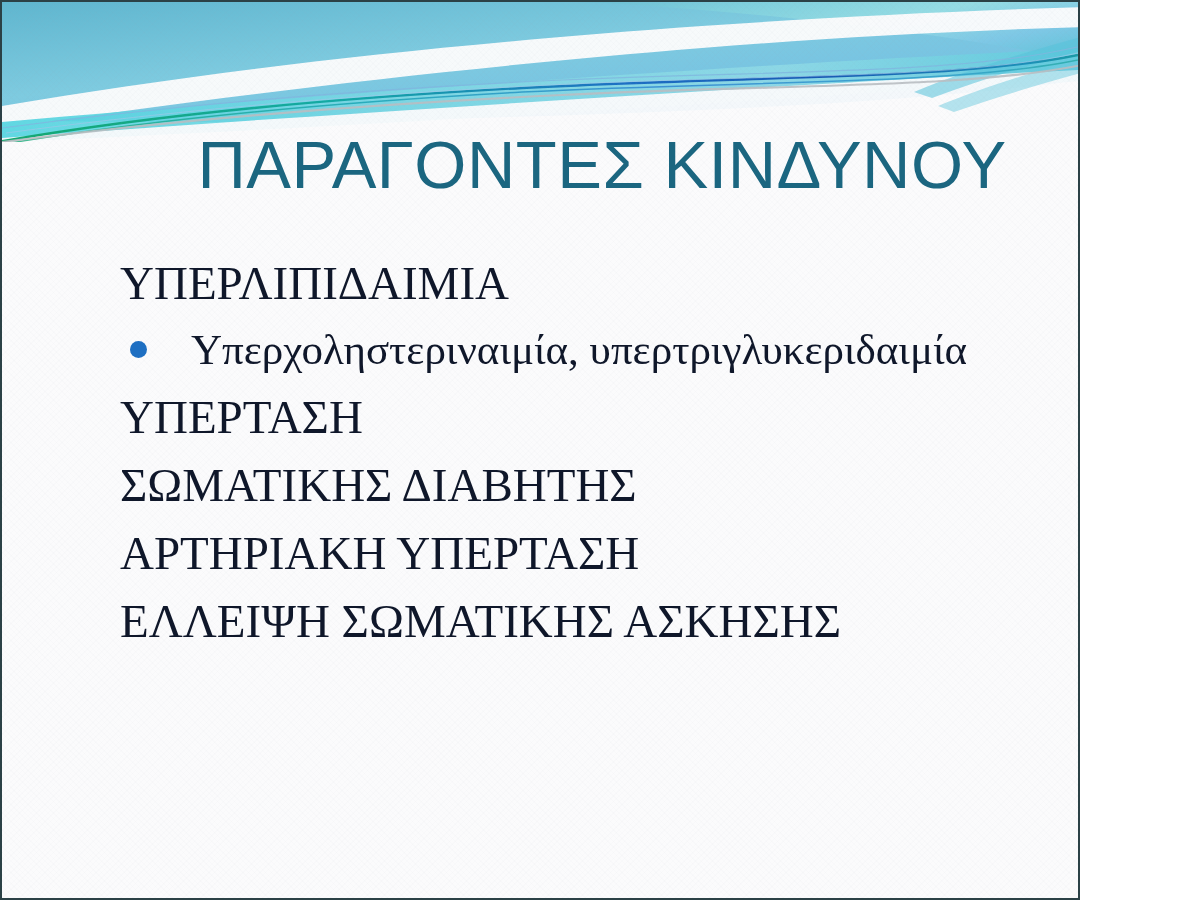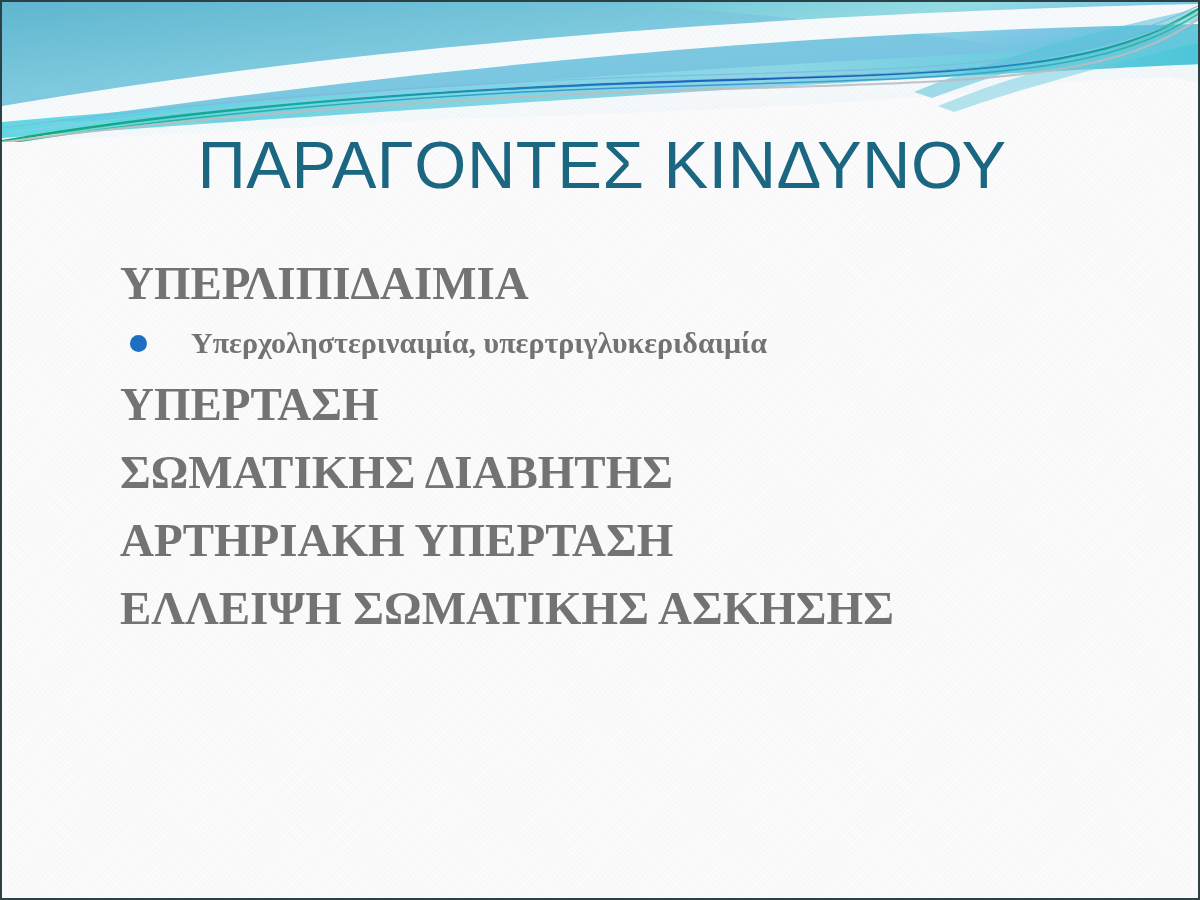--- a/index.html
+++ b/index.html
@@ -4,21 +4,21 @@
 <title>Slide</title>
 <style>
   html, body {
     margin: 0;
     padding: 0;
     background: #ffffff;
   }
 
   .slide {
     position: relative;
-    width: 1200px;
+    width: 1080px;
     height: 900px;
     overflow: hidden;
     background: #fbfbfc;
     box-sizing: border-box;
     border: 2px solid #2b4146;
     font-family: "Liberation Serif", "DejaVu Serif", serif;
   }
 
   
   .slide-texture {
@@ -67,31 +67,31 @@
     left: 118px;
     width: 1020px;
     z-index: 6;
     color: #0a0a0a;
   }
 
   .body-line {
     font-family: "Liberation Serif", "DejaVu Serif", serif;
     font-size: 47px;
     line-height: 1.0;
-    font-weight: 700;
-    color: #737373;
+    font-weight: 400;
+    color: #0f172a;
     white-space: nowrap;
     margin: 0 0 21px 0;
     letter-spacing: 0px;
   }
 
   .body-line.level-1 {
     display: flex;
     align-items: center;
-    font-size: 30px;
+    font-size: 43px;
     margin: 12px 0 23px 0;
     padding-left: 2px;
   }
 
   .bullet-dot {
     flex: 0 0 auto;
     width: 17px;
     height: 17px;
     border-radius: 50%;
     background: #1e6fc2;

